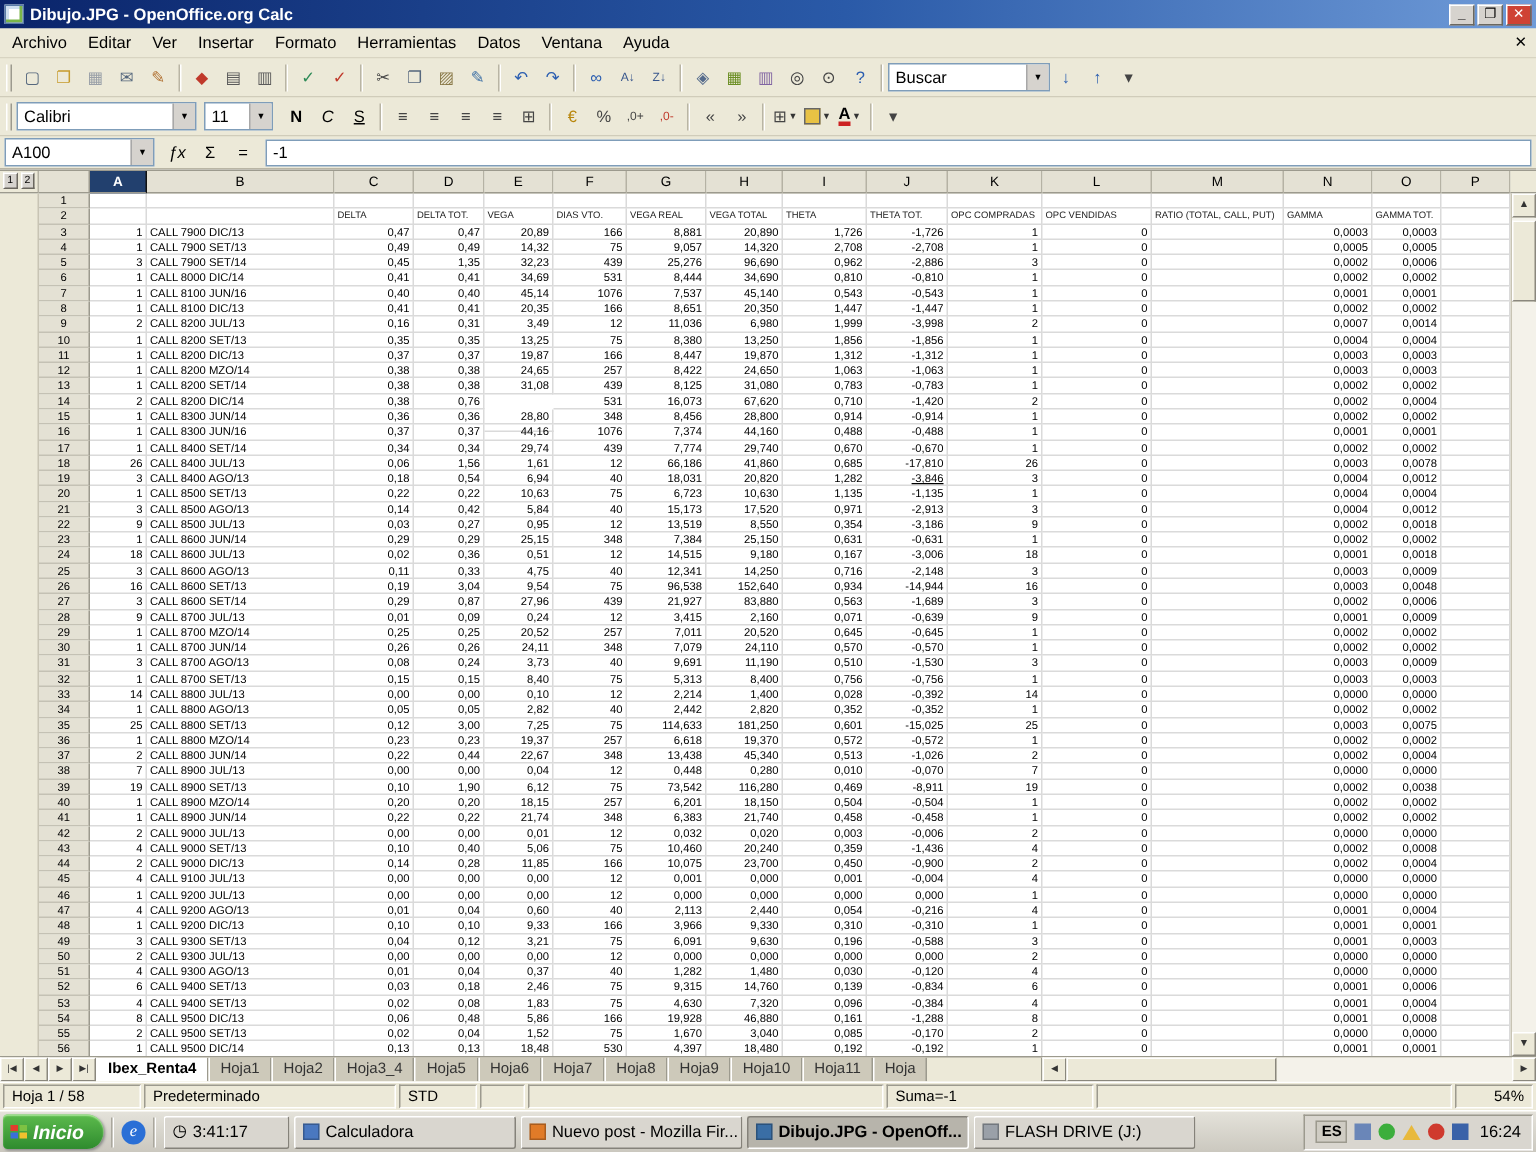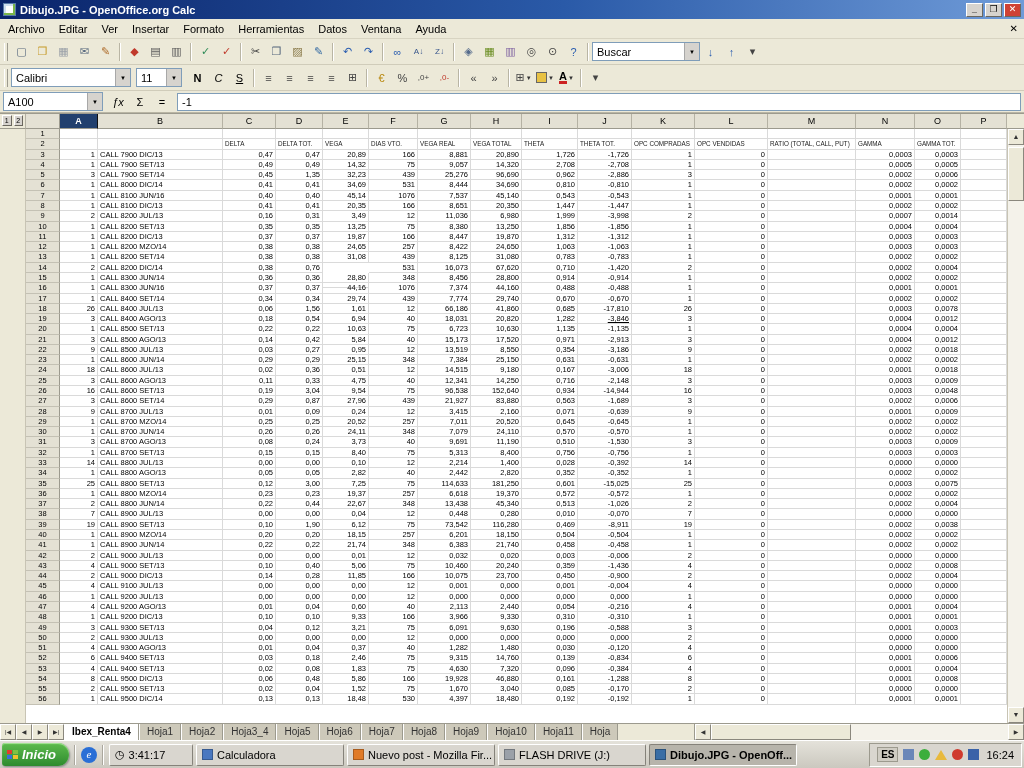--- a/index.html
+++ b/index.html
@@ -1460,20 +1460,30 @@
         <div class="tab">Hoja</div>
       </div>
     <div class="hscroll">
       <div class="hbtn">◀</div>
       <div class="hthumb"></div>
       <div class="htrack"></div>
       <div class="hbtn">▶</div>
     </div>
   </div>
 
+  <div class="statusbar">
+    <div class="seg sheetseg">Hoja 1 / 58</div>
+    <div class="seg styleseg">Predeterminado</div>
+    <div class="seg modeseg">STD</div>
+    <div class="seg blankseg"></div>
+    <div class="seg fill"></div>
+    <div class="seg sumseg">Suma=-1</div>
+    <div class="seg fill"></div>
+    <div class="seg zoomseg">54%</div>
+  </div>
 
   <div class="taskbar">
     <div class="startbtn">
       <span class="flag">
           <i class="f1"></i>
           <i class="f2"></i>
           <i class="f3"></i>
           <i class="f4"></i>
         </span>
       <span>Inicio</span>
@@ -1489,27 +1499,27 @@
     </div>
     <div id="tasks" style="display:flex;align-items:center;gap:3px">
         <div class="taskbtn task">
           <span class="ticon" style="background: rgb(74, 120, 192);"></span>
           <span>Calculadora</span>
         </div>
         <div class="taskbtn task">
           <span class="ticon" style="background: rgb(224, 123, 40);"></span>
           <span>Nuevo post - Mozilla Fir...</span>
         </div>
+        <div class="taskbtn task active">
+          <span class="ticon" style="background: rgb(58, 110, 165);"></span>
+          <span>Dibujo.JPG - OpenOff...</span>
+        </div>
         <div class="taskbtn task">
           <span class="ticon" style="background: rgb(154, 160, 168);"></span>
           <span>FLASH DRIVE (J:)</span>
-        </div>
-        <div class="taskbtn task active">
-          <span class="ticon" style="background: rgb(58, 110, 165);"></span>
-          <span>Dibujo.JPG - OpenOff...</span>
         </div>
       </div>
     <div class="tray">
       <span class="lang">ES</span>
       <span id="trayicons" style="display:flex;align-items:center;gap:5px">
           <span class="tricon square" style="background: rgb(106, 134, 184); color: rgb(106, 134, 184);"></span>
           <span class="tricon circle" style="background: rgb(60, 174, 60); color: rgb(60, 174, 60);"></span>
           <span class="tricon triangle" style="background: rgb(232, 185, 60); color: rgb(232, 185, 60);"></span>
           <span class="tricon circle" style="background: rgb(207, 58, 46); color: rgb(207, 58, 46);"></span>
           <span class="tricon square" style="background: rgb(58, 98, 168); color: rgb(58, 98, 168);"></span>

